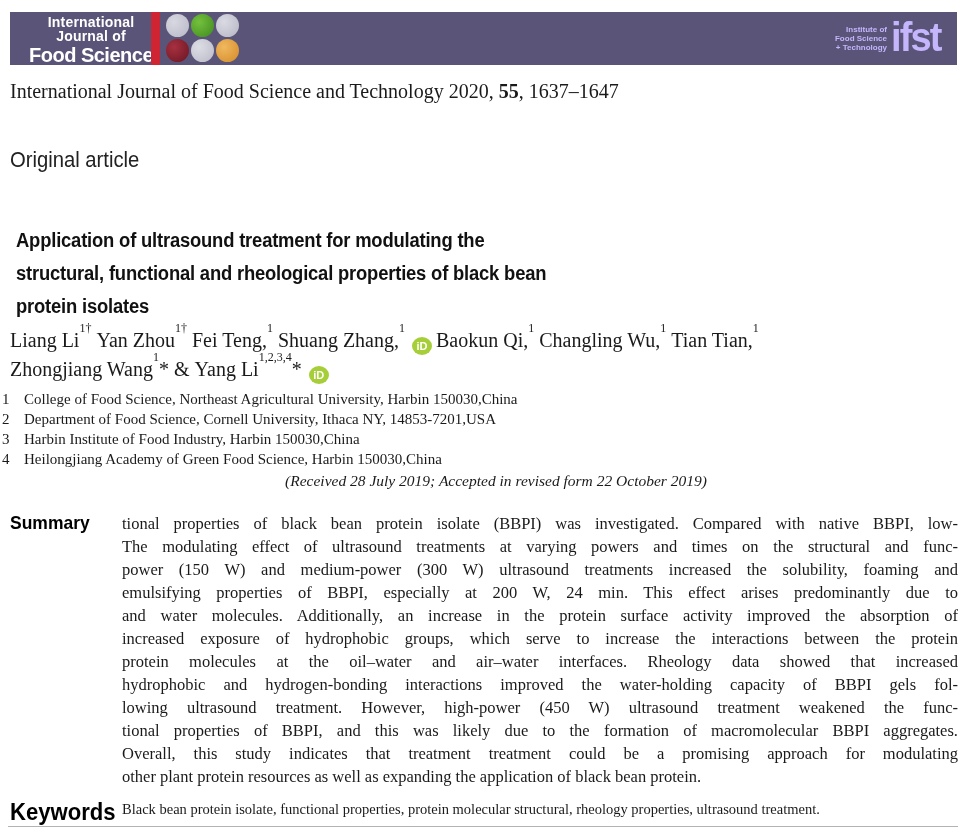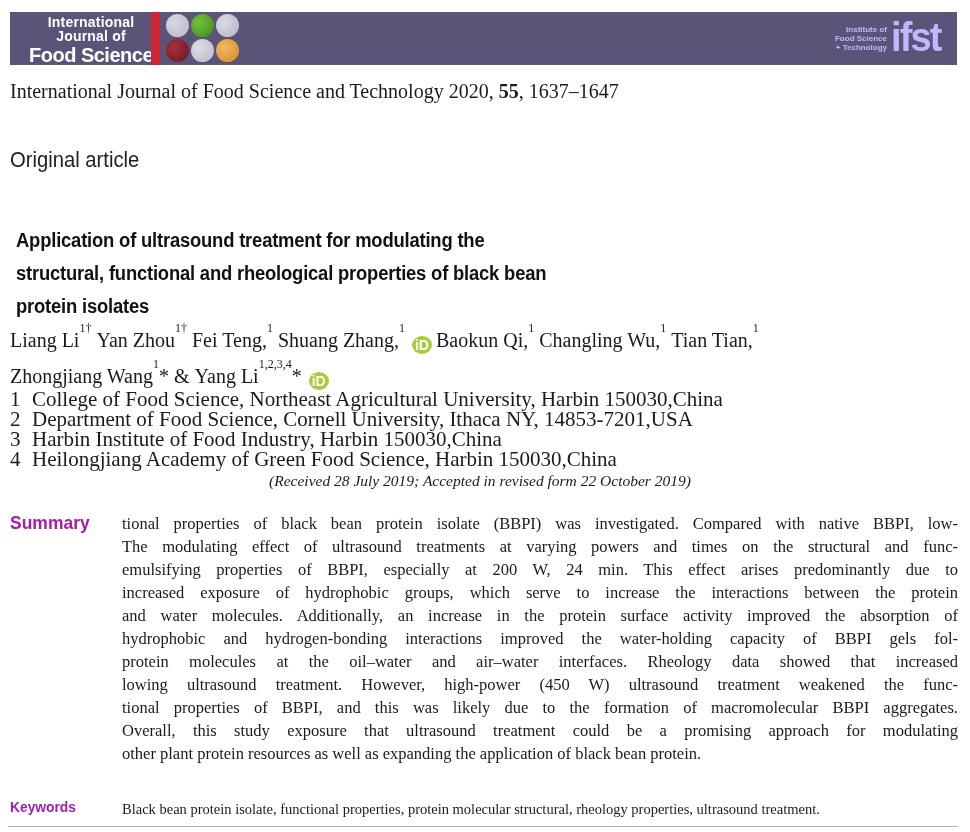--- a/index.html
+++ b/index.html
@@ -32,36 +32,36 @@
   .cond{transform:scaleX(.92);transform-origin:left center;display:block;}
   .kicker{left:10px;top:147px;font-family:"Liberation Sans","DejaVu Sans",sans-serif;
     font-size:22px;color:#222;}
   .title{left:16px;top:182px;font-family:"Liberation Sans","DejaVu Sans",sans-serif;
     font-size:20px;font-weight:bold;line-height:33px;letter-spacing:-.2px;color:#111;margin-top:42px;}
   
   .authors{left:10px;top:326px;font-size:20px;line-height:28px;}
   .authors .author{margin-right:5px;}
   sup{font-size:12px;line-height:0;position:relative;top:-7px;}
   .orcid{display:inline-flex;width:20px;height:18px;border-radius:50%;
-    align-items:center;justify-content:center;vertical-align:-3px;margin:0 4px 8px 2px;
-    font-family:"Liberation Sans","DejaVu Sans",sans-serif;font-size:14px;font-weight:bold;
+    align-items:center;justify-content:center;vertical-align:-3px;margin:0 4px 0 2px;
+    font-family:"Liberation Sans","DejaVu Sans",sans-serif;font-size:11px;font-weight:bold;
     color:#fff;background:#a6ce39;cursor:pointer;}
   
-  .affils{left:10px;top:389px;font-size:21px;line-height:20px;}
+  .affils{left:2px;top:389px;font-size:15px;line-height:20px;}
   .affils .num{display:inline-block;width:22px;}
   
-  .dates{left:6px;top:472px;width:948px;text-align:center;font-style:italic;font-size:15.5px;}
+  .dates{left:22px;top:472px;width:948px;text-align:center;font-style:italic;font-size:15.5px;}
   
-  .seclabel{font-family:"Liberation Sans","DejaVu Sans",sans-serif;font-weight:bold;color:#a21caf;}
+  .seclabel{font-family:"Liberation Sans","DejaVu Sans",sans-serif;font-weight:bold;color:#000000;}
   .summary-label{left:10px;top:512px;font-size:19px;}
   .summary-text{left:122px;top:512px;width:836px;font-size:16.5px;line-height:23px;}
   .jl{text-align:justify;text-align-last:justify;}
   .jl-last{text-align:left;}
   
-  .keywords-label{left:10px;top:798px;font-size:15px;}
+  .keywords-label{left:10px;top:798px;font-size:24px;}
   .keywords-text{left:122px;top:801px;width:836px;font-size:14.5px;}
   
   .botrule{left:8px;top:826px;width:950px;height:1px;background:#b3b3b3;}
 </style>
 </head>
 <body>
 
 <div class="abs band">
   <div class="abs jlogo">
     <div class="l1">International Journal of</div>
@@ -112,28 +112,29 @@
 </div>
 
 <div class="abs dates">(Received 28 July 2019; Accepted in revised form 22 October 2019)</div>
 
 <div class="abs seclabel summary-label">
     <span class="cond">Summary</span>
   </div>
 <div class="abs summary-text">
   <div class="jl">tional properties of black bean protein isolate (BBPI) was investigated. Compared with native BBPI, low-</div>
   <div class="jl">The modulating effect of ultrasound treatments at varying powers and times on the structural and func-</div>
+  <div class="jl">power (150 W) and medium-power (300 W) ultrasound treatments increased the solubility, foaming and</div>
   <div class="jl">emulsifying properties of BBPI, especially at 200 W, 24 min. This effect arises predominantly due to</div>
+  <div class="jl">and water molecules. Additionally, an increase in the protein surface activity improved the absorption of</div>
   <div class="jl">increased exposure of hydrophobic groups, which serve to increase the interactions between the protein</div>
-  <div class="jl">and water molecules. Additionally, an increase in the protein surface activity improved the absorption of</div>
+  <div class="jl">protein molecules at the oil–water and air–water interfaces. Rheology data showed that increased</div>
   <div class="jl">hydrophobic and hydrogen-bonding interactions improved the water-holding capacity of BBPI gels fol-</div>
-  <div class="jl">protein molecules at the oil–water and air–water interfaces. Rheology data showed that increased</div>
   <div class="jl">lowing ultrasound treatment. However, high-power (450 W) ultrasound treatment weakened the func-</div>
   <div class="jl">tional properties of BBPI, and this was likely due to the formation of macromolecular BBPI aggregates.</div>
-  <div class="jl">Overall, this study exposure that ultrasound treatment could be a promising approach for modulating</div>
+  <div class="jl">Overall, this study indicates that treatment treatment could be a promising approach for modulating</div>
   <div class="jl-last">other plant protein resources as well as expanding the application of black bean protein.</div>
 </div>
 
 <div class="abs seclabel keywords-label">
     <span class="cond">Keywords</span>
   </div>
 <div class="abs keywords-text">Black bean protein isolate, functional properties, protein molecular structural, rheology properties, ultrasound treatment.</div>
 
 <div class="abs botrule"></div>
 

